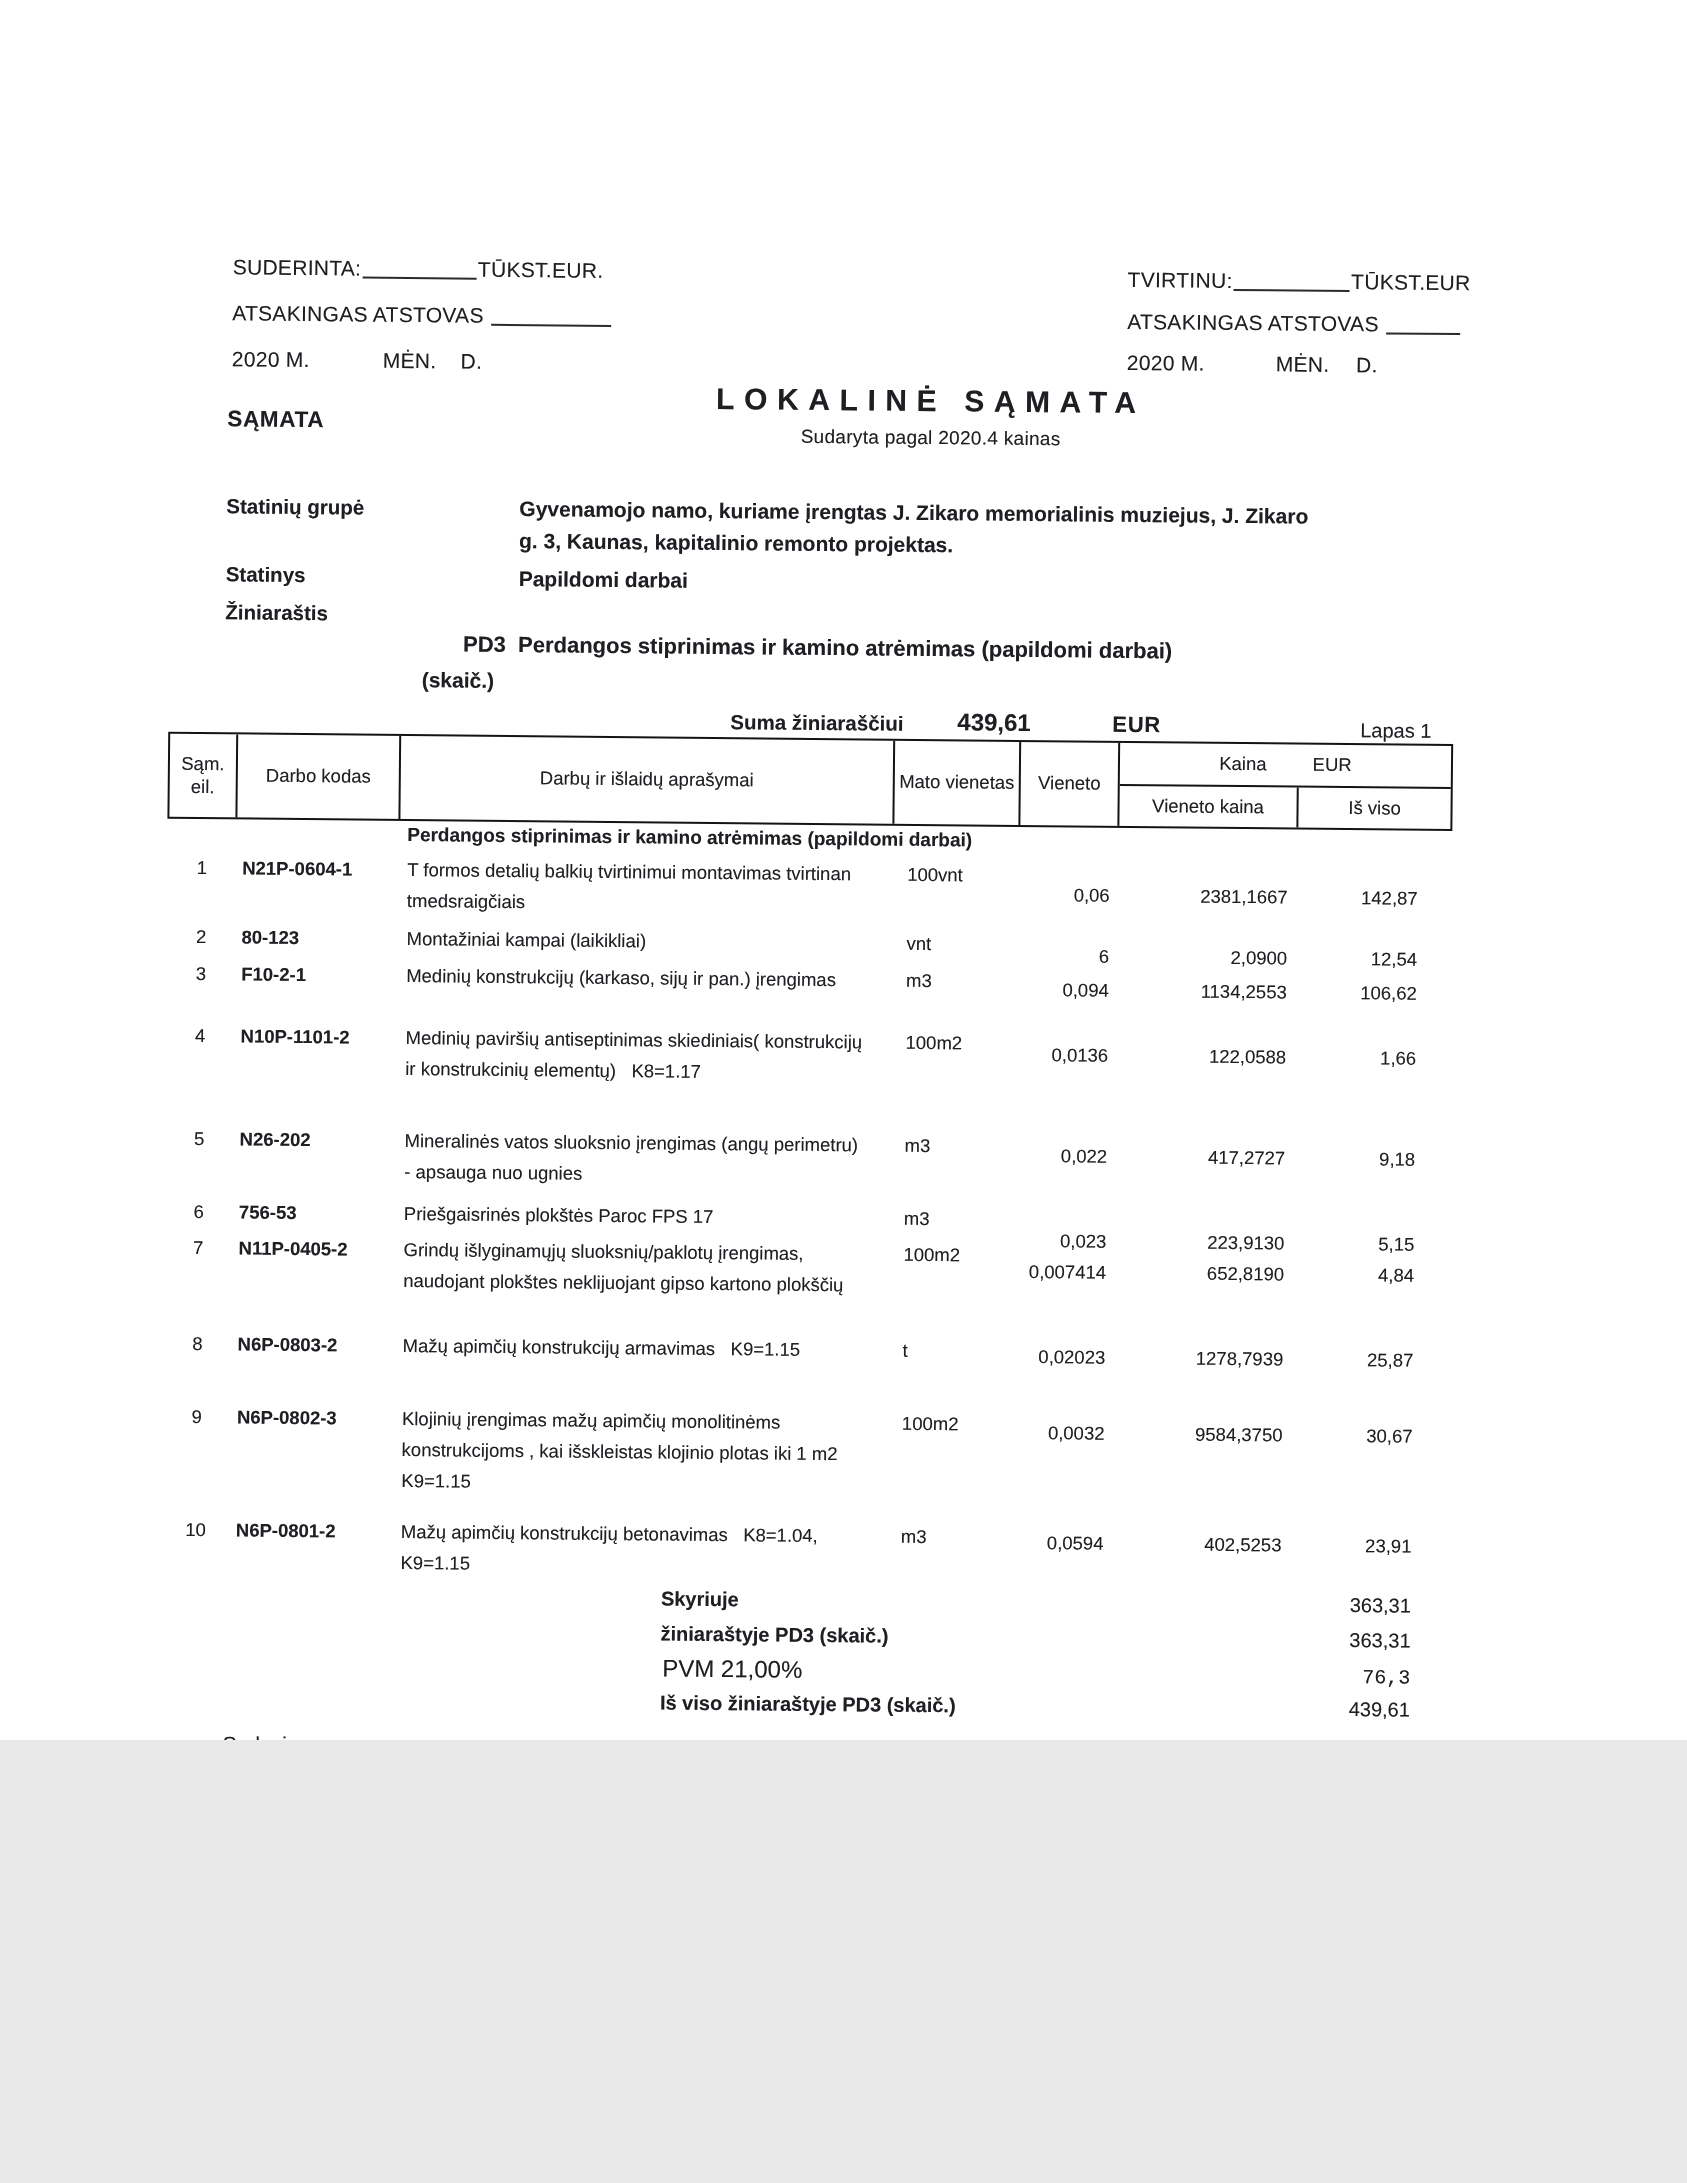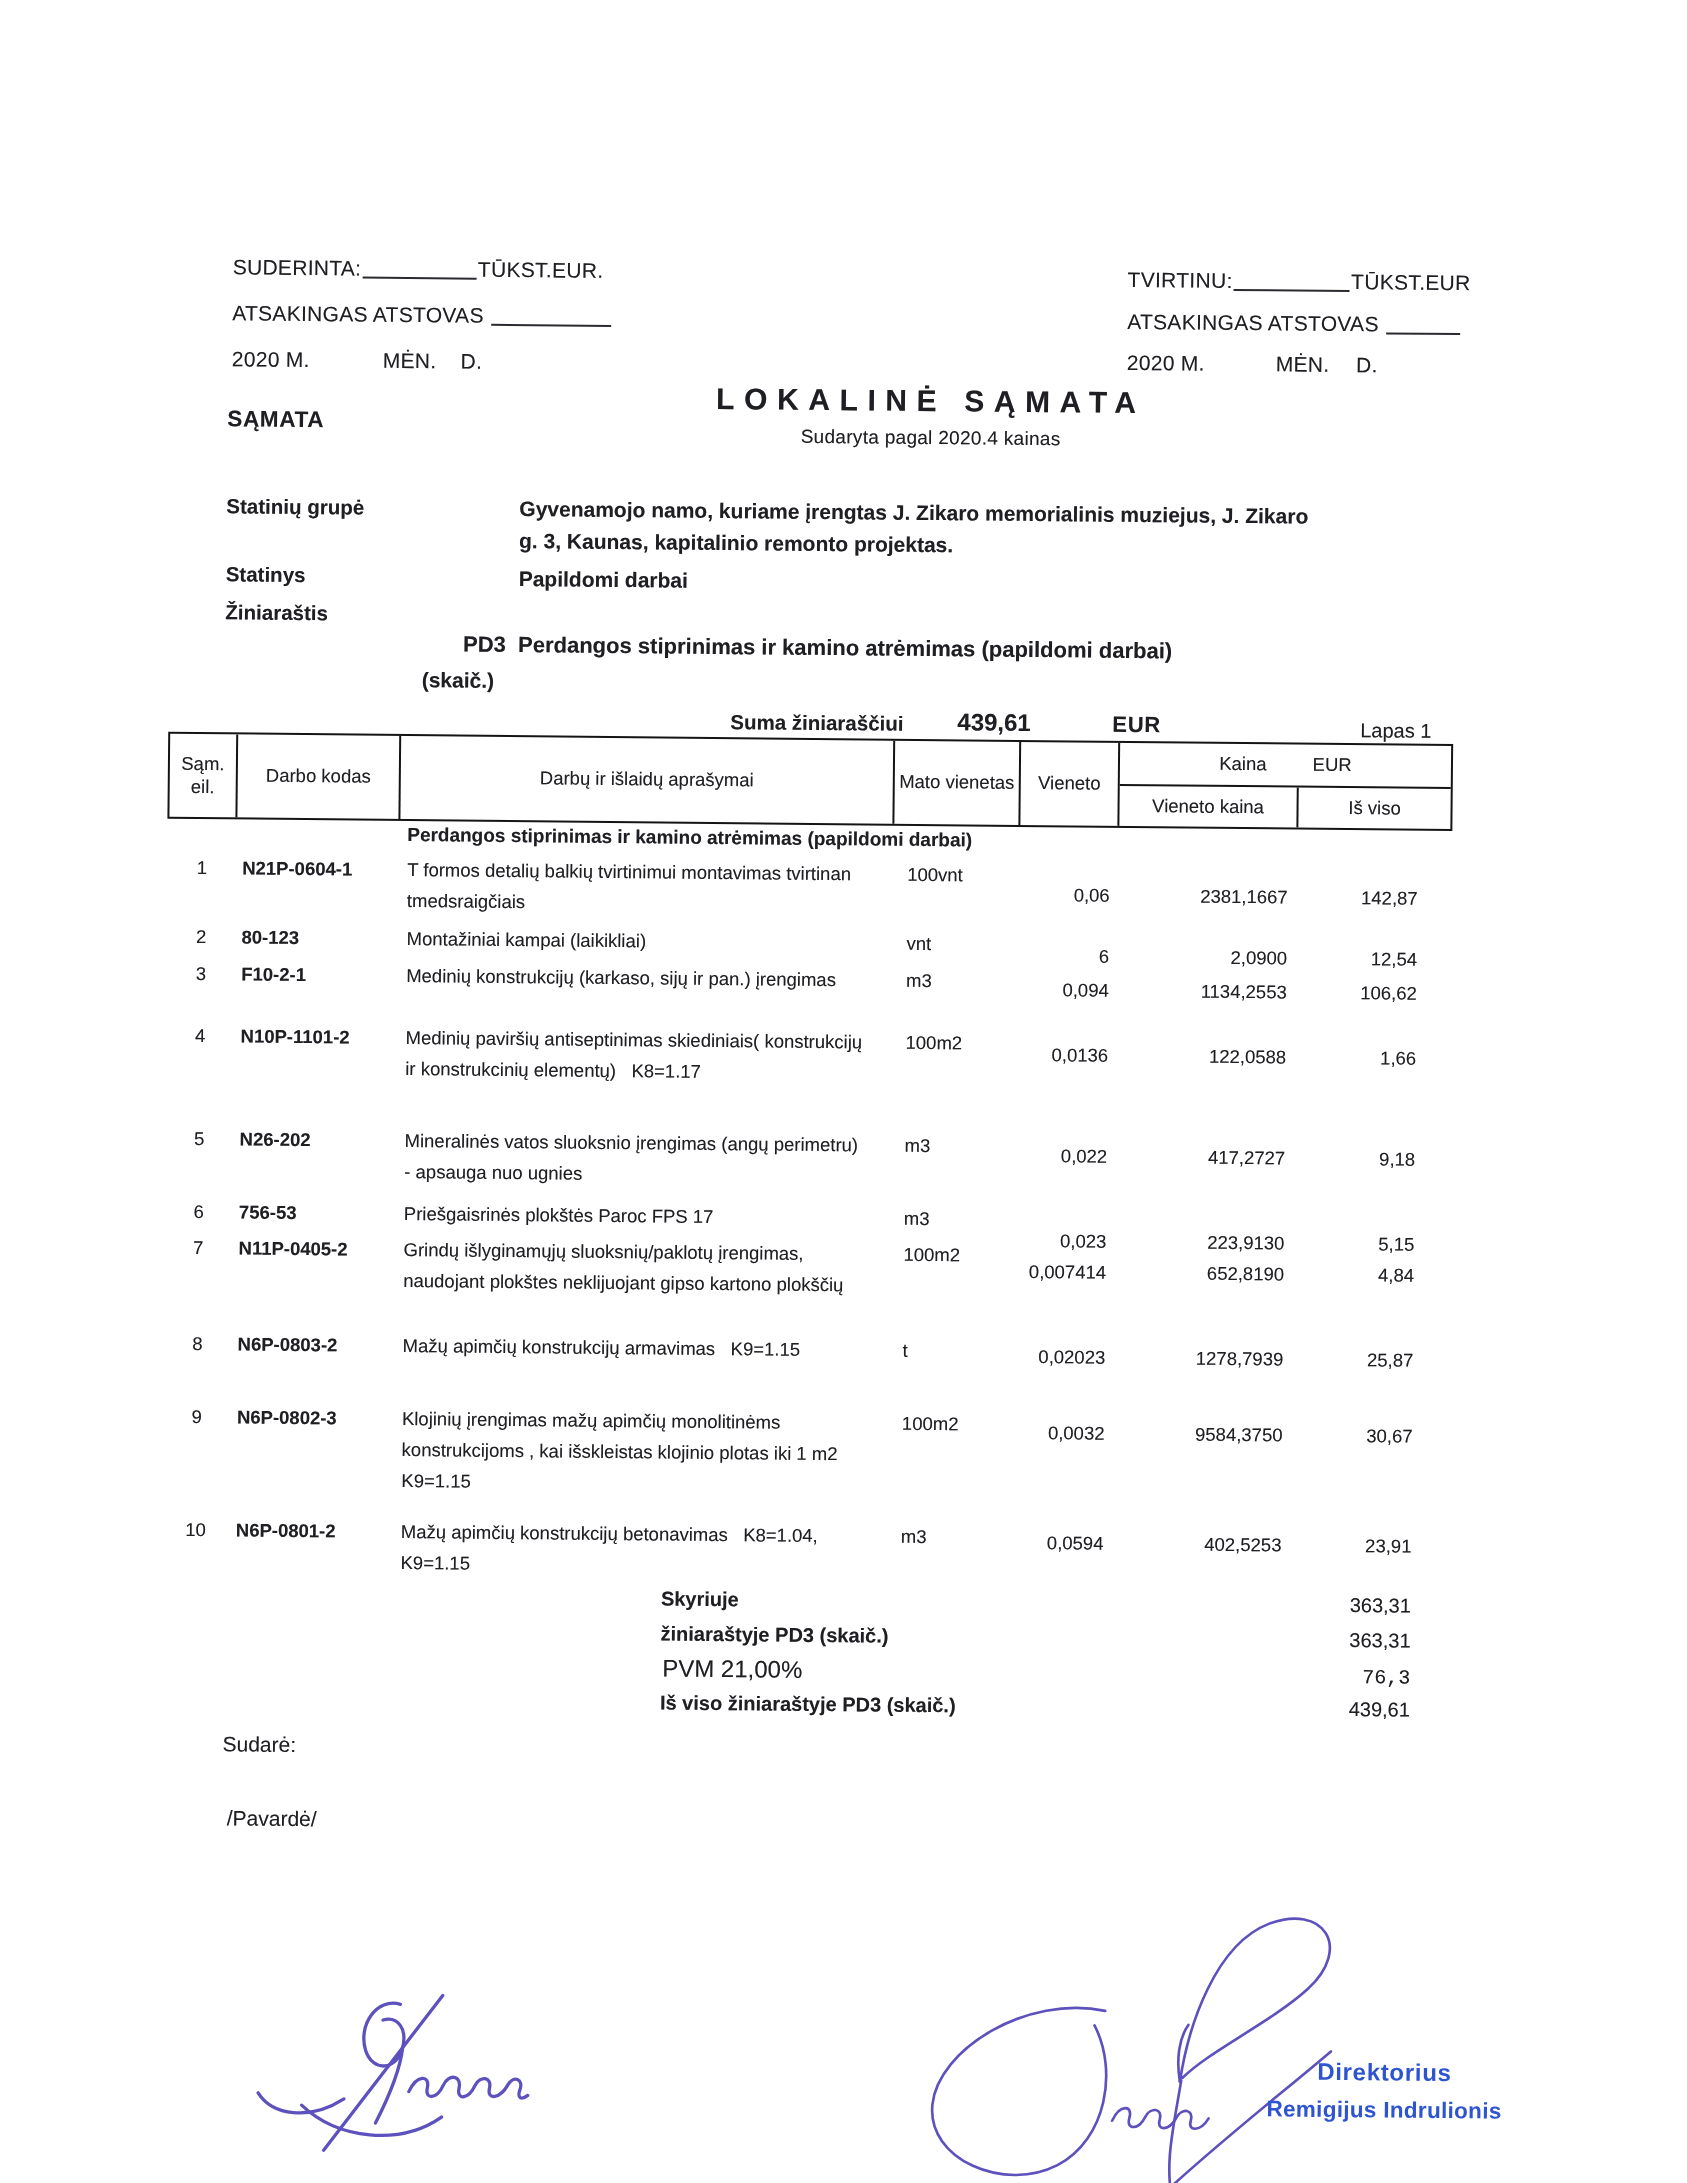--- a/index.html
+++ b/index.html
@@ -1,17 +1,17 @@
 <!DOCTYPE html>
 <html style="--stamp-color: #2e55cf; --ink-color: #4f43b8;font-size:10.6px"><head>
 <meta charset="utf-8">
 <style>
   html,body { margin:0; padding:0; background:#e9e9e9; }
   .page {
-    position:relative; width:1687px; height:2183px; background:#ffffff;
+    position:relative; width:1687px; height:1740px; background:#ffffff;
     overflow:hidden; font-family:"Liberation Sans", sans-serif; color:#1f1f23;
   }
   .sheet { position:absolute; inset:0; transform:rotate(0.55deg); transform-origin:198px 132px;
            text-shadow:0 0 0.4px rgba(25,25,35,.38); }
   .abs { position:absolute; }
 
   
   .hblock { font-size:21px; letter-spacing:0.3px; }
   .hline { white-space:nowrap; height:46px; }
   .ul { display:inline-block; border-bottom:2px solid #2a2a30; height:2.6px; vertical-align:-2.6px; margin:0 1.3px; }

